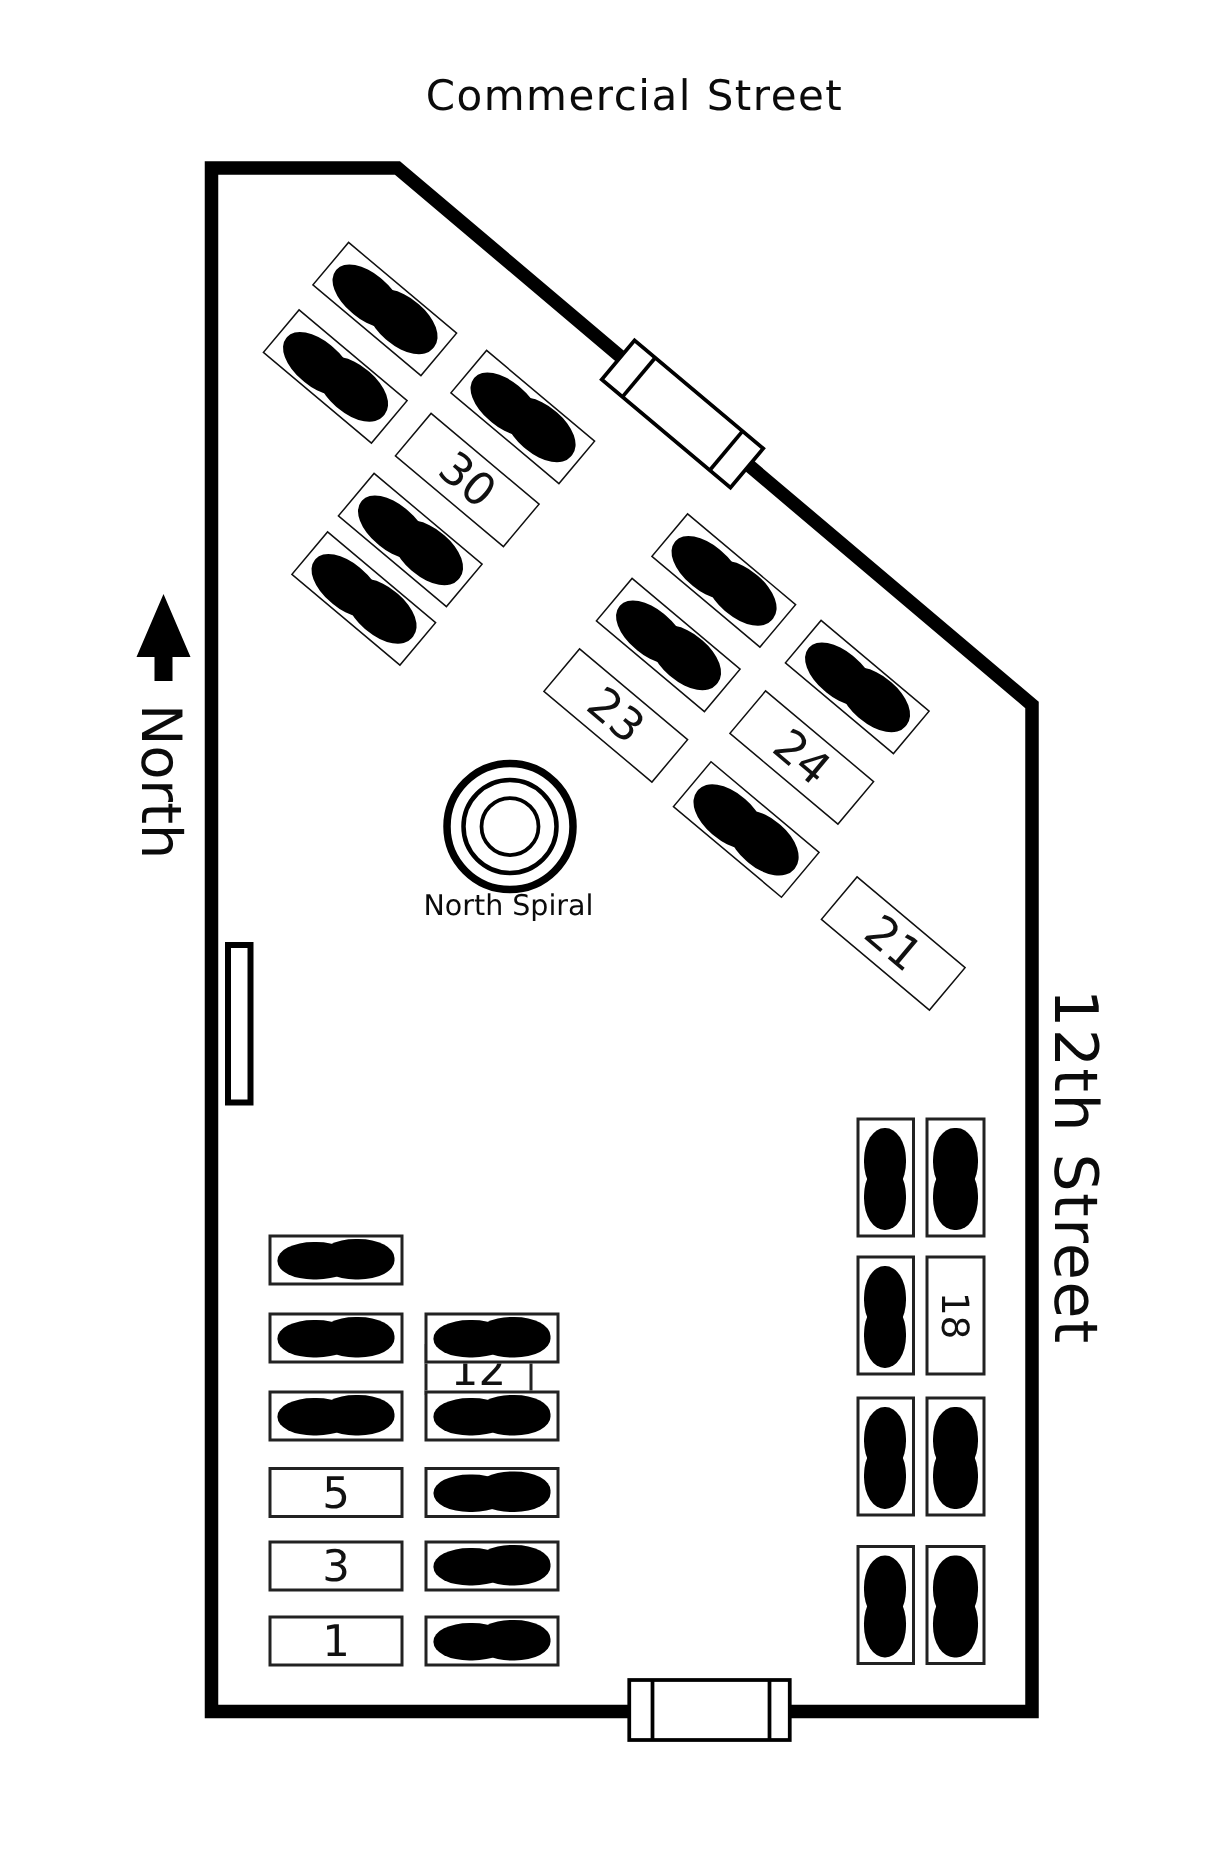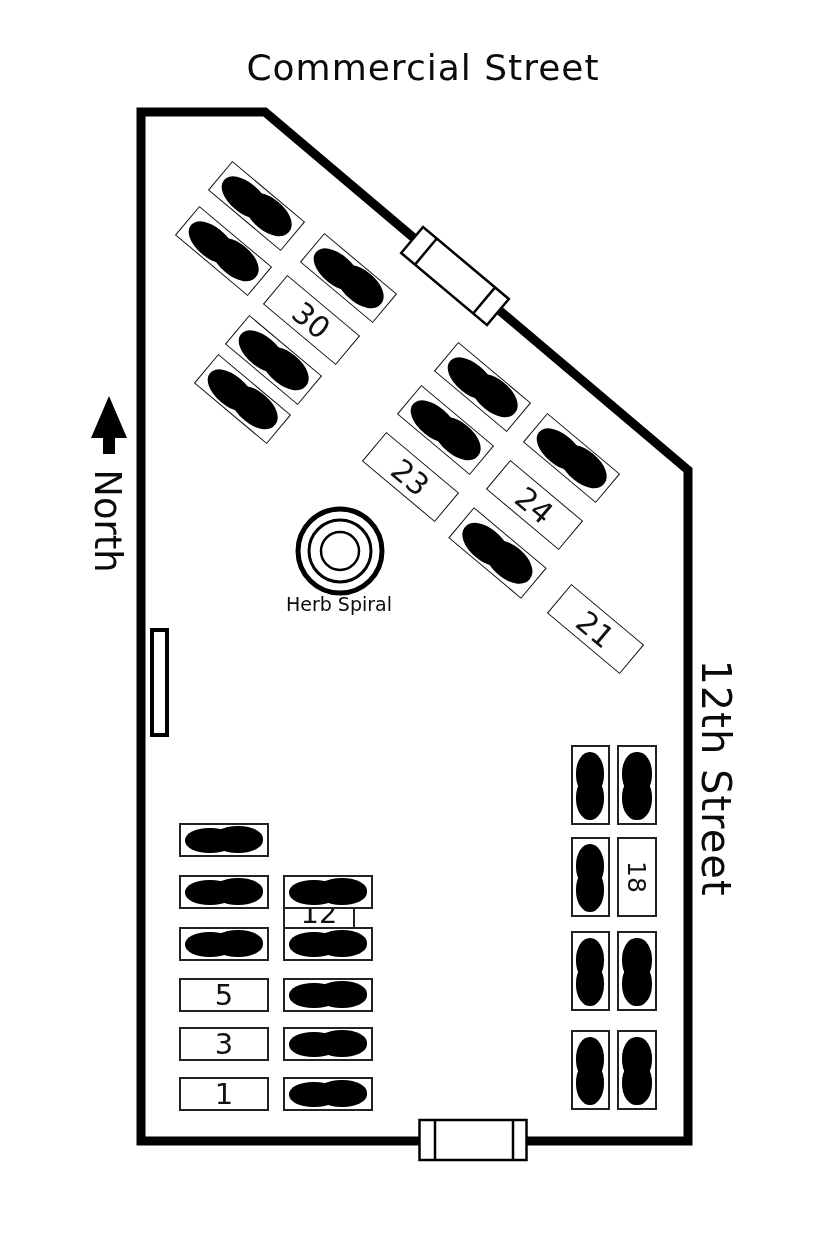--- a/index.html
+++ b/index.html
@@ -3,21 +3,21 @@
 <meta charset="utf-8">
 <style>
   html, body { margin:0; padding:0; background:#fff; }
   .canvas {
     position:relative; width:816px; height:1248px; background:#ffffff;
     font-family:"DejaVu Sans", sans-serif; overflow:hidden; color:#0b0b0b;
   }
   svg.base { position:absolute; left:0; top:0; width:816px; height:1248px; }
 
   .street-label { position:absolute; white-space:nowrap; color:#0b0b0b; }
-  .label-top    { left:123px; top:47px;  width:600px; text-align:center; font-size:36px; letter-spacing:1px; }
+  .label-top    { left:123px; top:47px;  width:600px; text-align:center; font-size:28px; letter-spacing:1px; }
   .label-bottom { left:106px; top:1158px; width:600px; text-align:center; font-size:42px; letter-spacing:1px; }
   .label-right  { left:716px; top:778px; transform:translate(-50%,-50%) rotate(90deg); font-size:40px; letter-spacing:1px; }
   .label-north  { left:107px; top:521px; transform:translate(-50%,-50%) rotate(90deg); font-size:37px; }
   .label-spiral { left:339px; top:604px; transform:translate(-50%,-50%); font-size:19px; }
 
   .wall-sign {
     position:absolute; left:150px; top:628px; width:19px; height:109px;
     background:#fff; border:4px solid #000; box-sizing:border-box;
   }
 
@@ -176,14 +176,14 @@
         <div class="blob"></div>
       </div>
       <div class="plot vertical" style="left: 617px; top: 1030px; width: 40px; height: 80px;">
         <div class="blob"></div>
       </div>
     </div>
 
   <div class="street-label label-top">Commercial Street</div>
   <div class="street-label label-right">12th Street</div>
   <div class="street-label label-north">North</div>
-  <div class="street-label label-spiral">Herb Spiral</div>
+  <div class="street-label label-spiral">North Spiral</div>
 </div>
 
 </body></html>

